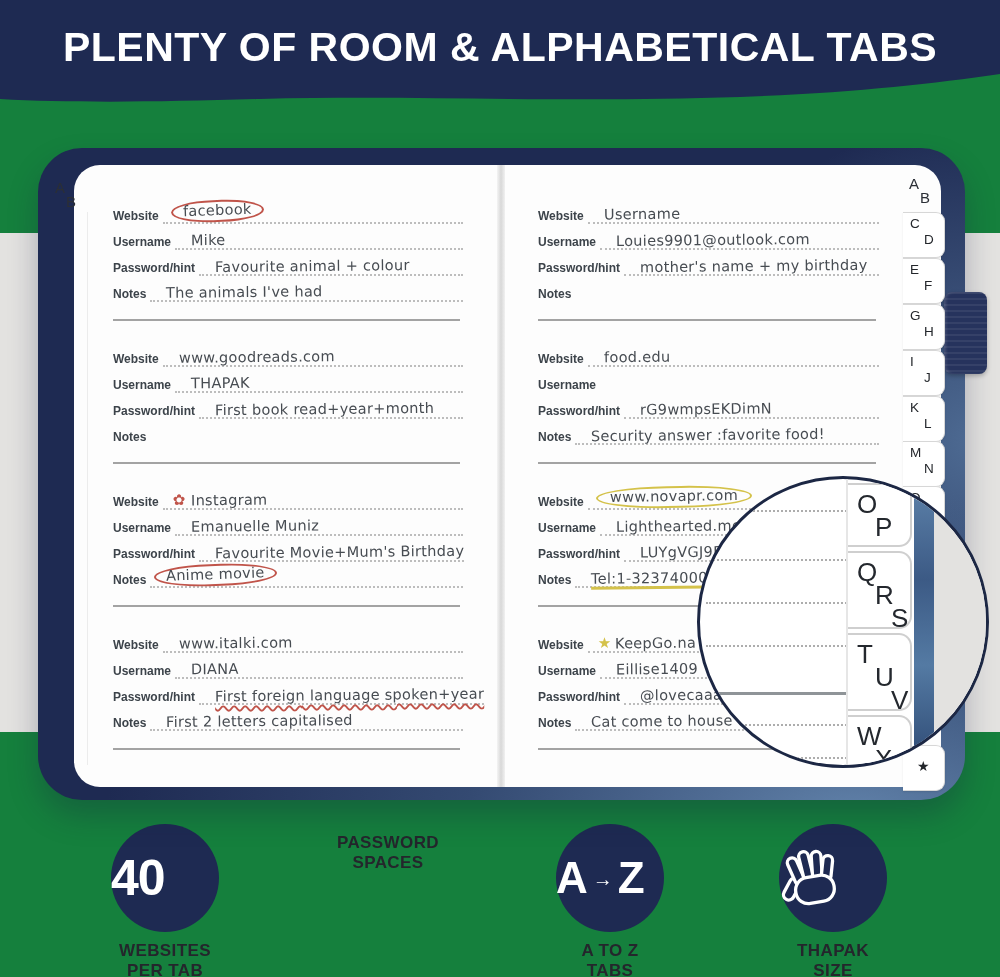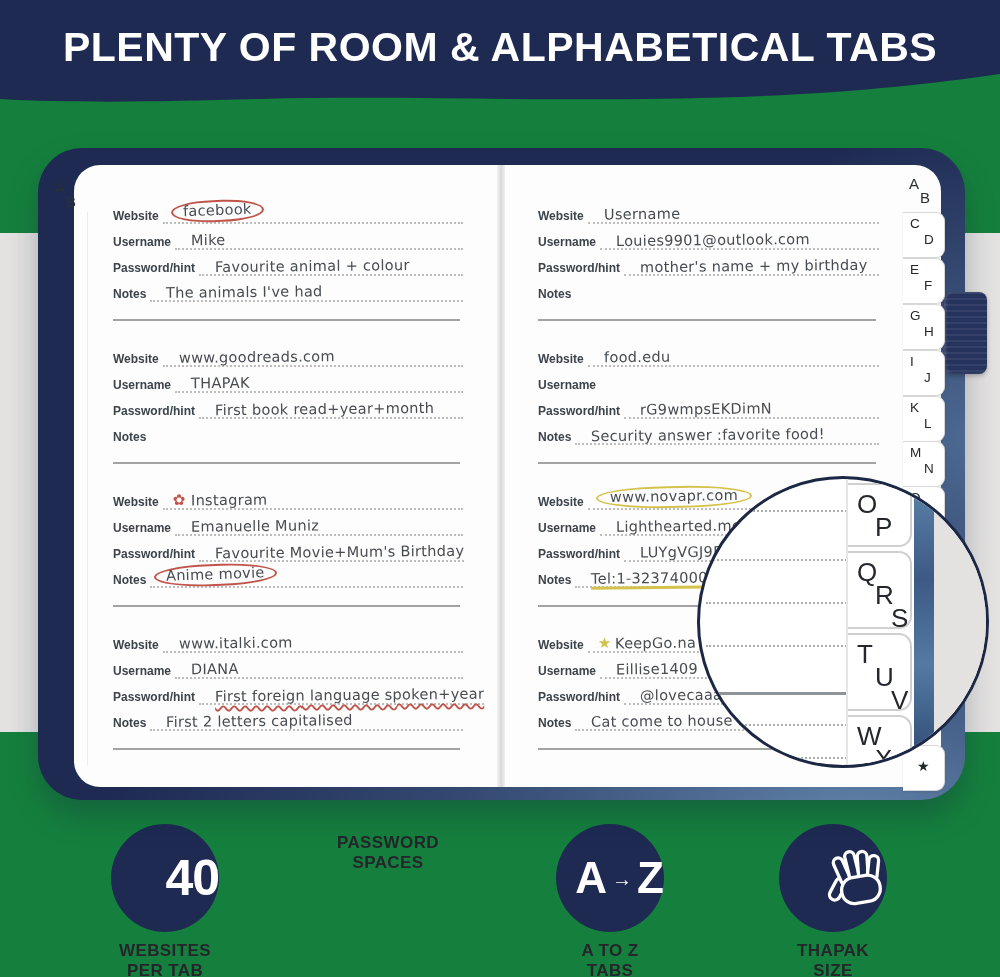--- a/index.html
+++ b/index.html
@@ -74,21 +74,21 @@
   .mtab{position:absolute;left:148px;width:64px;background:#fff;border:2px solid #cfcfcf;border-left:none;
     border-radius:0 13px 13px 0;box-sizing:border-box;}
   .mtab span{position:absolute;font-size:26px;color:#24282e;}
   .mtab .m1{left:9px;top:4px;}
   .mtab .m2{left:27px;top:27px;}
   .mtab .m3{left:43px;top:50px;}
 
   
   .fcol{position:absolute;top:824px;width:160px;text-align:center;z-index:5;}
   .fcircle{width:108px;height:108px;border-radius:50%;background:var(--navy,#1e2a52);margin:0 auto;
-    display:flex;align-items:center;justify-content:flex-end;}
+    display:flex;align-items:center;justify-content:flex-start;}
   .fnum{color:#fff;font-size:50px;font-weight:700;letter-spacing:-1px;}
   .az{display:flex;align-items:center;gap:5px;color:#fff;}
   .az .big{font-size:44px;font-weight:700;}
   .az .arrow{font-size:20px;font-weight:700;transform:translateY(1px);}
   .flabel-lines{margin-top:9px;font-size:17px;font-weight:700;color:#24262c;letter-spacing:.4px;line-height:1.16;}
 </style>
 </head>
 <body>
 
 <div class="stage">

